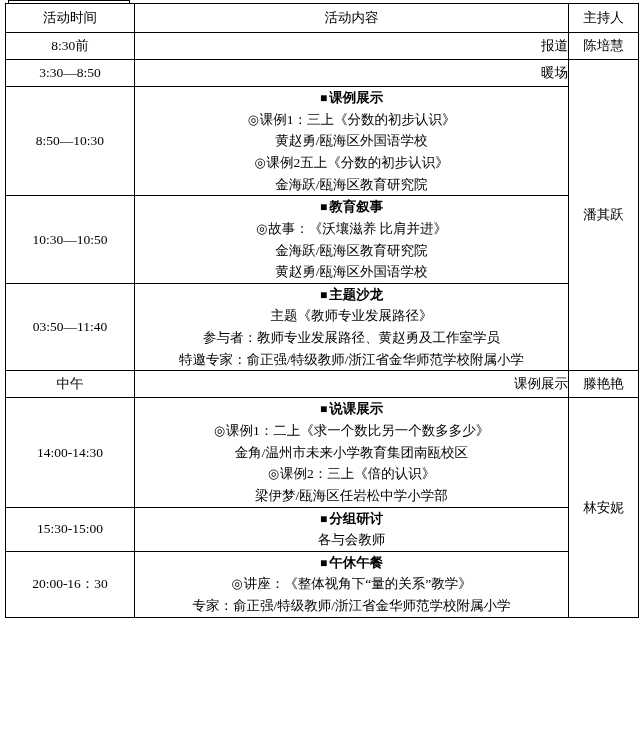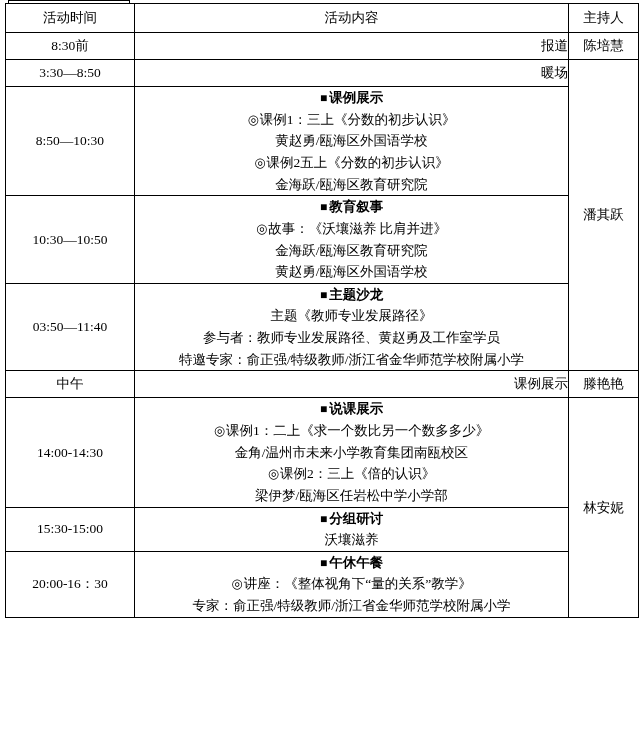--- a/index.html
+++ b/index.html
@@ -169,21 +169,21 @@
           <span class="line bullet">课例2：三上《倍的认识》</span>
           <span class="line">梁伊梦/瓯海区任岩松中学小学部</span>
         </td>
         <td class="host-cell" rowspan="3">林安妮</td>
       </tr>
 
       <tr>
         <td class="time-cell">15:30-15:00</td>
         <td class="content-block">
           <span class="line bold sq">分组研讨</span>
-          <span class="line">沃壤滋养</span>
+          <span class="line">各与会教师</span>
         </td>
       </tr>
 
       <tr>
         <td class="time-cell">20:00-16：30</td>
         <td class="content-block">
           <span class="line bold sq">午休午餐</span>
           <span class="line bullet">讲座：《整体视角下“量的关系”教学》</span>
           <span class="line wrap">专家：俞正强/特级教师/浙江省金华师范学校附属小学</span>
         </td>

